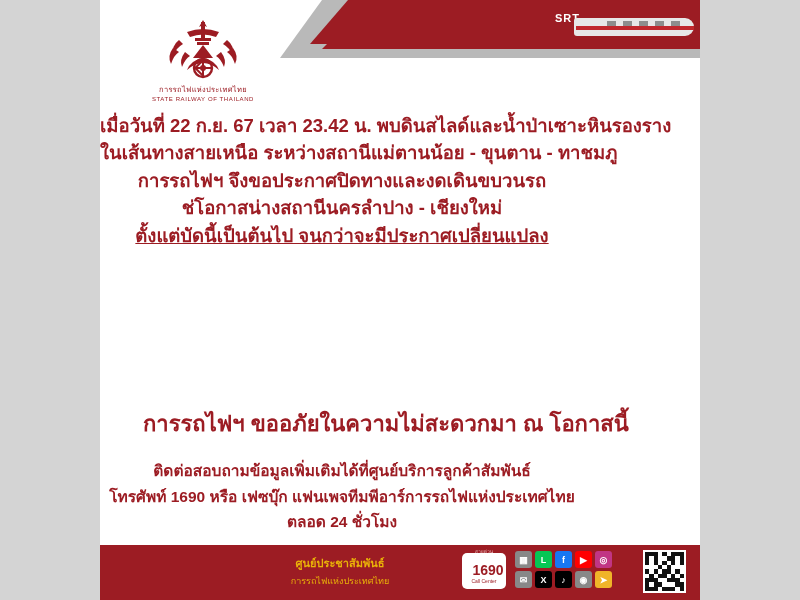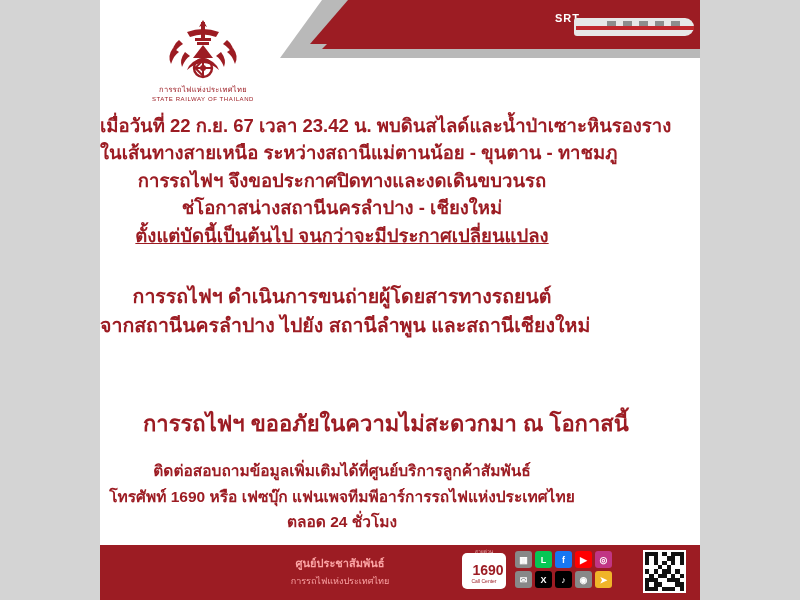--- a/index.html
+++ b/index.html
@@ -139,21 +139,21 @@
     position: absolute;
     left: 0; bottom: 55px;
     width: 600px; height: 3px;
     background: #ffffff;
   }
   .bb-text {
     position: absolute;
     left: 150px; top: 9px;
     width: 180px;
     text-align: center;
-    color: #fca5a5;
+    color: #eab308;
   }
   .bb-text .l1 { font-size: 11px; font-weight: bold; }
   .bb-text .l2 { font-size: 9px; margin-top: 2px; }
   .hotline {
     position: absolute;
     left: 362px; top: 8px;
     width: 44px; height: 36px;
     background: #ffffff;
     border-radius: 5px;
     text-align: center;
@@ -254,24 +254,20 @@
     </div>
 
     <div class="block b1">
       <div>เมื่อวันที่ 22 ก.ย. 67 เวลา 23.42 น. พบดินสไลด์และน้ำป่าเซาะหินรองราง</div>
       <div>ในเส้นทางสายเหนือ ระหว่างสถานีแม่ตานน้อย - ขุนตาน - ทาชมภู</div>
       <div>การรถไฟฯ จึงขอประกาศปิดทางและงดเดินขบวนรถ</div>
       <div>ช่โอกาสน่างสถานีนครลำปาง - เชียงใหม่</div>
       <div class="ul">ตั้งแต่บัดนี้เป็นต้นไป จนกว่าจะมีประกาศเปลี่ยนแปลง</div>
     </div>
 
-    <div class="block b2">
-      <div>การรถไฟฯ ดำเนินการขนถ่ายผู้โดยสารทางรถยนต์</div>
-      <div>จากสถานีนครลำปาง ไปยัง สถานีลำพูน และสถานีเชียงใหม่</div>
-    </div>
 
     <div class="block b3">
       <div>การรถไฟฯ ขออภัยในความไม่สะดวกมา ณ โอกาสนี้</div>
     </div>
 
     <div class="block b4">
       <div>ติดต่อสอบถามข้อมูลเพิ่มเติมได้ที่ศูนย์บริการลูกค้าสัมพันธ์</div>
       <div>โทรศัพท์ 1690 หรือ เฟซบุ๊ก แฟนเพจทีมพีอาร์การรถไฟแห่งประเทศไทย</div>
       <div>ตลอด 24 ชั่วโมง</div>
     </div>

